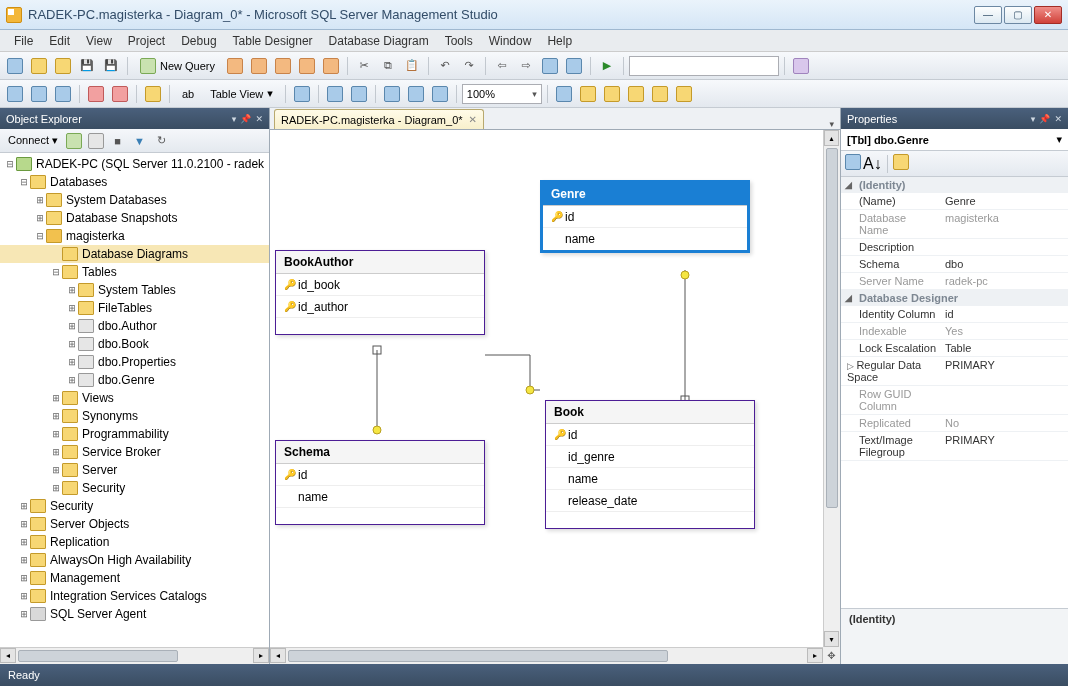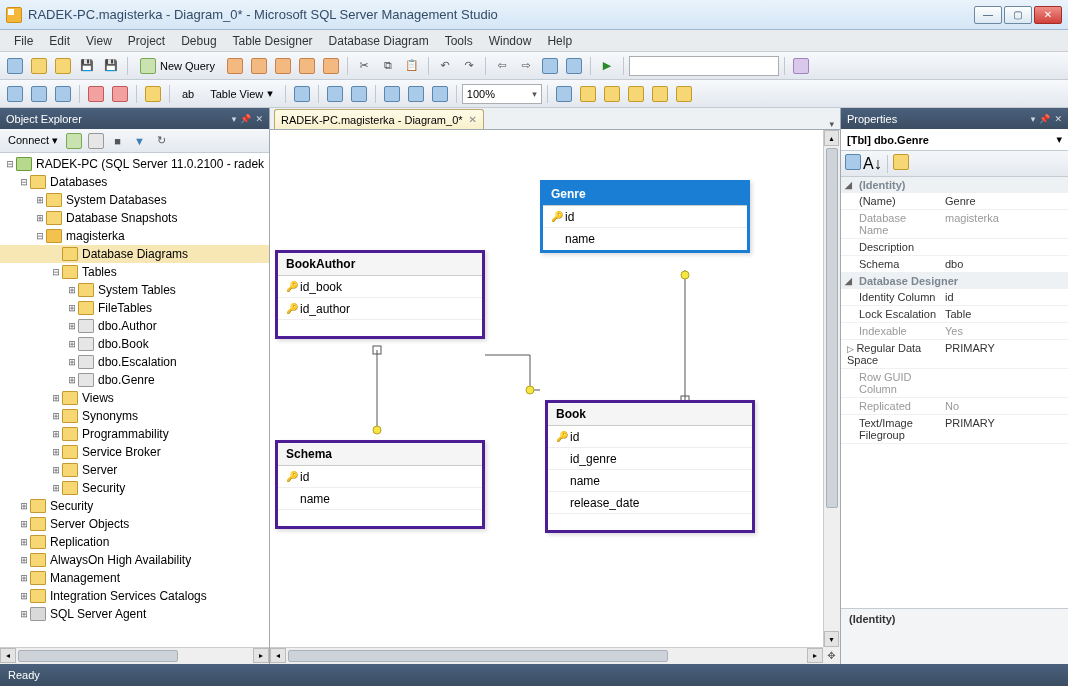--- a/index.html
+++ b/index.html
@@ -69,21 +69,21 @@
 .canvas-scroll-v .arrow { position: absolute; width: 15px; height: 16px; background: #e4e4e4; border: 1px solid #bbb; left: 0; display: flex; align-items: center; justify-content: center; font-size: 8px; }
 .canvas-scroll-v .arrow.t { top: 0; }
 .canvas-scroll-v .arrow.b { bottom: 0; }
 .canvas-scroll-h { position: absolute; left: 0; bottom: 0; right: 17px; height: 17px; background: #efefef; border-top: 1px solid #ccc; }
 .canvas-scroll-h .thumb { position: absolute; top: 2px; left: 18px; width: 380px; height: 12px; background: #cdd3d9; border: 1px solid #a9b0b8; border-radius: 2px; }
 .canvas-scroll-h .arrow { position: absolute; width: 16px; height: 15px; background: #e4e4e4; border: 1px solid #bbb; top: 0; display: flex; align-items: center; justify-content: center; font-size: 8px; }
 .canvas-scroll-h .arrow.l { left: 0; }
 .canvas-scroll-h .arrow.r { right: 0; }
 .canvas-corner { position: absolute; right: 0; bottom: 0; width: 17px; height: 17px; background: #efefef; display:flex; align-items:center; justify-content:center; font-size:10px; color:#666;}
 
-.db-table { position: absolute; background: #fff; border: 3px solid #4c1d95; box-shadow: 2px 2px 4px rgba(0,0,0,0.15); font-size: 12px; }
+.db-table { position: absolute; background: #fff; border: 1px solid #4c1d95; box-shadow: 2px 2px 4px rgba(0,0,0,0.15); font-size: 12px; }
 .db-table .thdr { background: #f5f5f5; padding: 4px 8px; font-weight: bold; border-bottom: 1px solid #ccc; }
 .db-table.selected { border: 3px solid #1a7fd4; }
 .db-table.selected .thdr { background: #1a7fd4; color: #fff; }
 .db-table .trow { display: flex; align-items: center; padding: 3px 8px; border-bottom: 1px solid #eee; height: 22px; }
 .db-table .trow:last-child { border-bottom: none; }
 .db-table .key { width: 14px; color: #d4a11e; font-size: 10px; }
 .db-table .trow.pad { height: 16px; }
 
 svg.relations { position: absolute; left: 0; top: 0; width: 100%; height: 100%; pointer-events: none; }
 .rel-dot { fill: #f5e642; stroke: #b8a020; stroke-width: 1; }
@@ -343,21 +343,21 @@
           <span>dbo.Author</span>
         </div>
       <div class="tree-node indent-4">
           <span class="expander">⊞</span>
           <span class="icon table"></span>
           <span>dbo.Book</span>
         </div>
       <div class="tree-node indent-4">
           <span class="expander">⊞</span>
           <span class="icon table"></span>
-          <span>dbo.Escalation</span>
+          <span>dbo.Properties</span>
         </div>
       <div class="tree-node indent-4">
           <span class="expander">⊞</span>
           <span class="icon table"></span>
           <span>dbo.Genre</span>
         </div>
       <div class="tree-node indent-3">
           <span class="expander">⊞</span>
           <span class="icon"></span>
           <span>Views</span>
@@ -556,36 +556,40 @@
           <div class="v">magisterka</div>
         </div>
       <div class="prop-row">
           <div class="k">Description</div>
           <div class="v"></div>
         </div>
       <div class="prop-row">
           <div class="k">Schema</div>
           <div class="v">dbo</div>
         </div>
+      <div class="prop-row ro">
+          <div class="k">Server Name</div>
+          <div class="v">radek-pc</div>
+        </div>
       <div class="prop-cat">
           <span class="exp">◢</span>
           <span>Database Designer</span>
         </div>
       <div class="prop-row">
           <div class="k">Identity Column</div>
           <div class="v">id</div>
         </div>
+      <div class="prop-row ro">
+          <div class="k">Indexable</div>
+          <div class="v">Yes</div>
+        </div>
       <div class="prop-row">
           <div class="k">Lock Escalation</div>
           <div class="v">Table</div>
         </div>
-      <div class="prop-row ro">
-          <div class="k">Indexable</div>
-          <div class="v">Yes</div>
-        </div>
       <div class="prop-row">
           <div class="k" style="padding-left:6px;"><span style="font-size:9px;color:#666;">▷ </span><span>Regular Data Space</span></div>
           <div class="v">PRIMARY</div>
         </div>
       <div class="prop-row ro">
           <div class="k">Row GUID Column</div>
           <div class="v"></div>
         </div>
       <div class="prop-row ro">
           <div class="k">Replicated</div>

